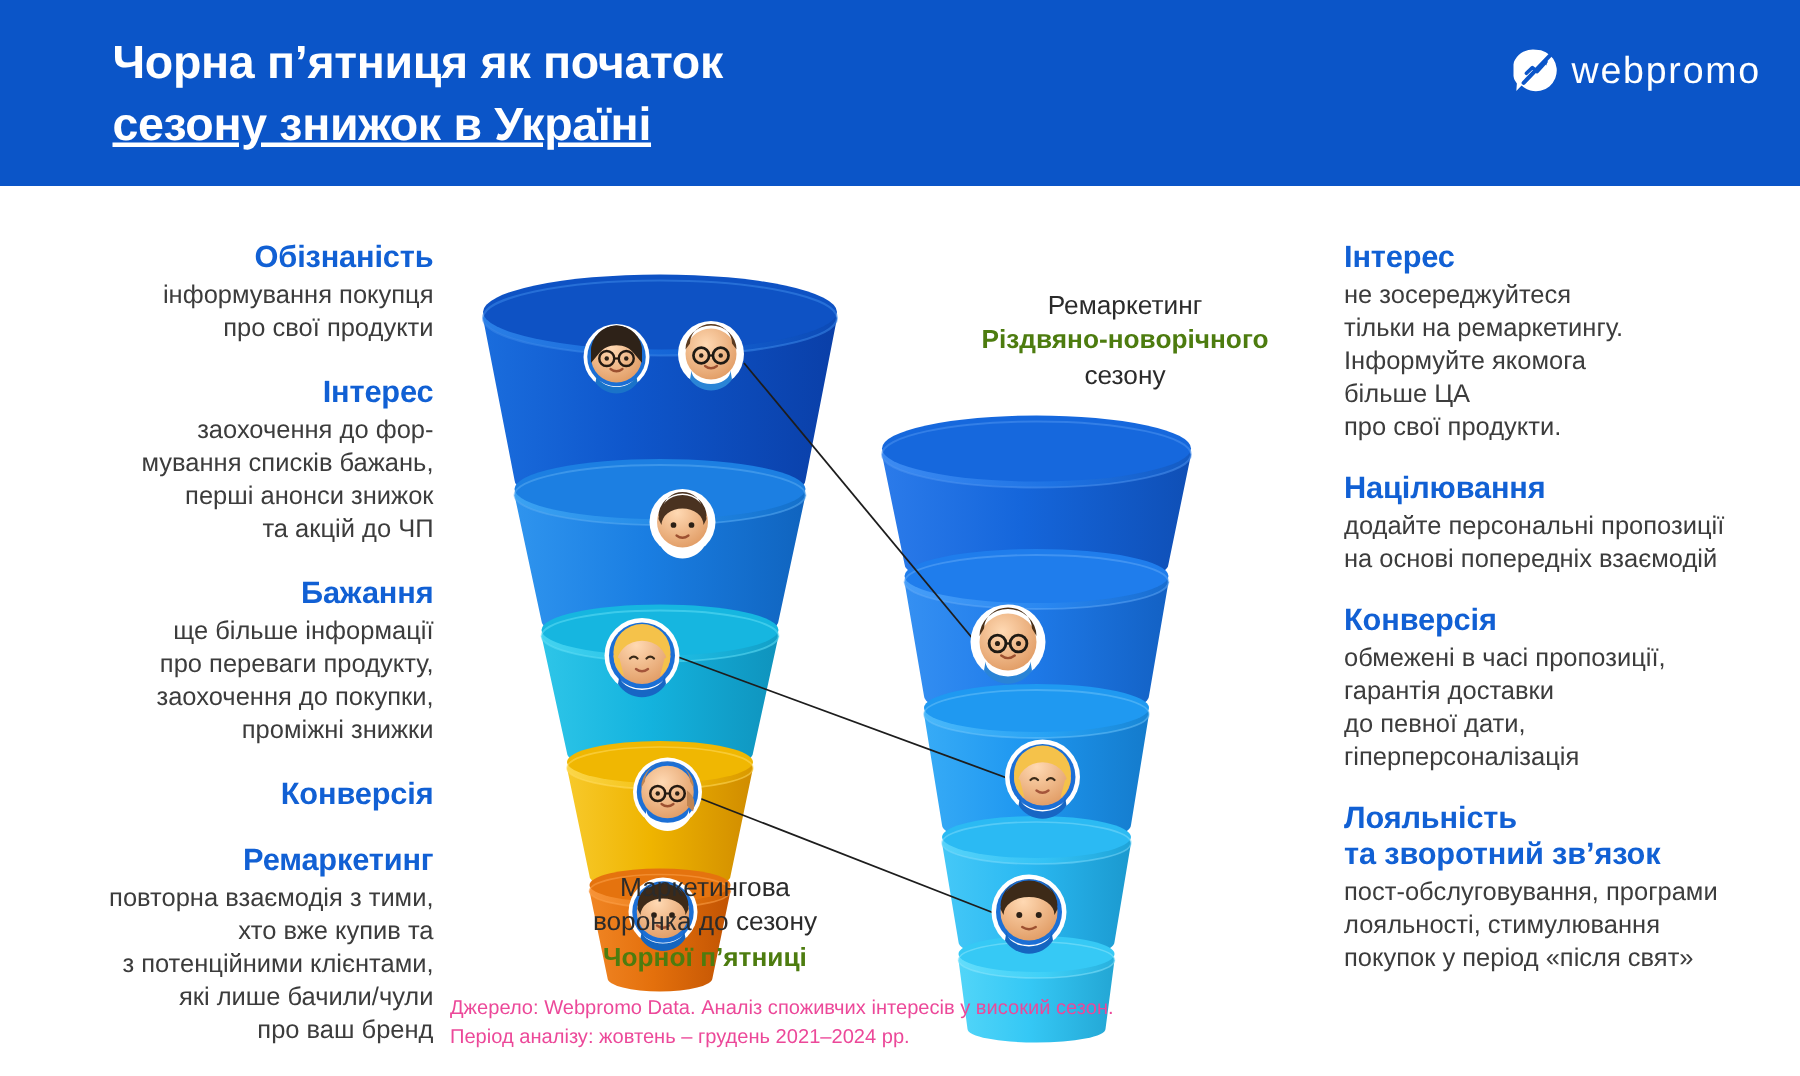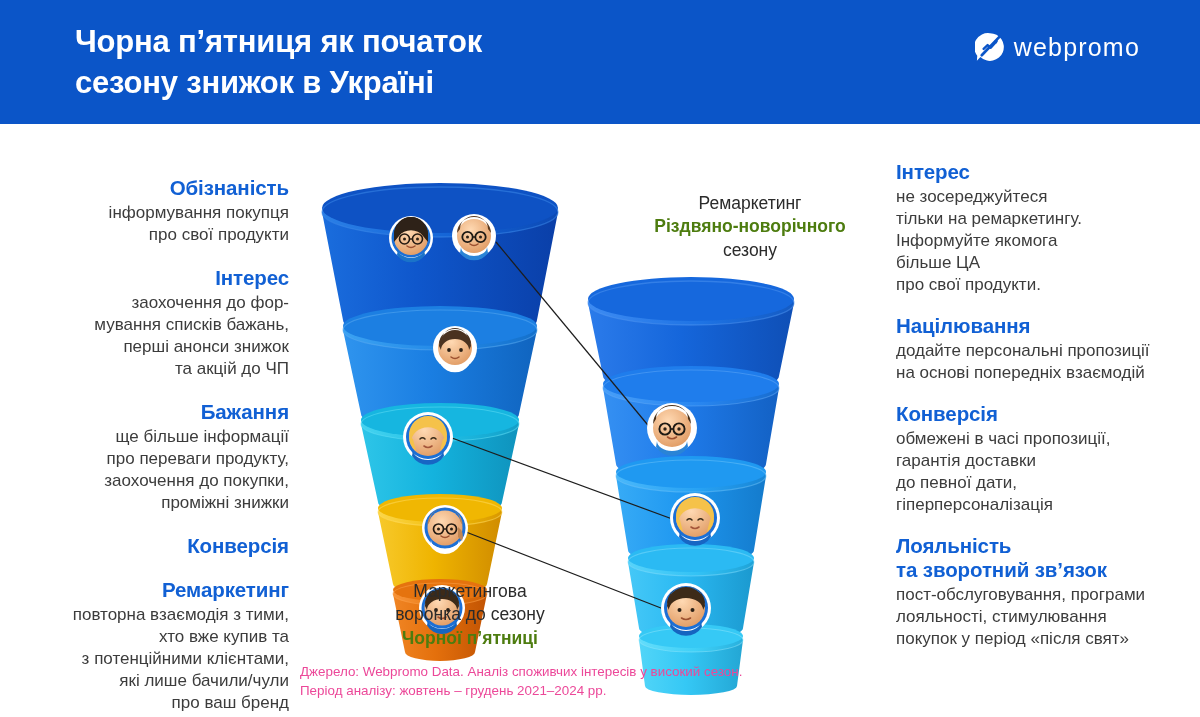--- a/index.html
+++ b/index.html
@@ -13,23 +13,23 @@
   
   .header{
     position:absolute;left:0;top:0;width:1200px;height:124px;
     background:#0B55C8;
   }
   .header-title{
     position:absolute;left:75px;top:22px;width:700px;
     color:#ffffff;font-size:31px;font-weight:bold;line-height:1.32;
     letter-spacing:-0.2px;
   }
-  .header-title .l2{display:block;}
+  .header-title .l2{display:block;text-decoration:underline;}
   .logo{
-    position:absolute;right:60px;top:28px;height:38px;
+    position:absolute;right:26px;top:28px;height:38px;
     display:flex;align-items:center;gap:9px;text-align:right;
   }
   .logo-mark{width:30px;height:30px;display:block;}
   .logo-text{
     color:#ffffff;font-size:25px;letter-spacing:1.2px;font-weight:500;
     line-height:30px;
   }
 
   
   .col{position:absolute;top:0;}
@@ -37,21 +37,21 @@
   .col-right{left:896px;top:160px;width:290px;text-align:left;}
 
   .blk{margin-bottom:17px;}
   .blk-title{
     color:#1160D4;font-size:20.5px;font-weight:bold;line-height:1.16;
     margin-bottom:2px;letter-spacing:-0.1px;
   }
   .blk-body{
     color:#3c3c3c;font-size:17px;line-height:1.30;white-space:pre-line;
   }
-  .col-left .blk{margin-bottom:20px;margin-top:16px;}
+  .col-left .blk{margin-bottom:20px;}
   .col-right .blk{margin-bottom:18px;}
 
   
   .stage{position:absolute;left:300px;top:150px;width:600px;height:560px;}
   .stage svg{position:absolute;left:0;top:0;}
 
   
   .lbl{position:absolute;text-align:center;color:#2b2b2b;font-size:17.5px;line-height:1.33;}
   .lbl b{color:#4d7c0f;font-weight:bold;}
   .lbl-right{left:620px;top:192px;width:260px;}

